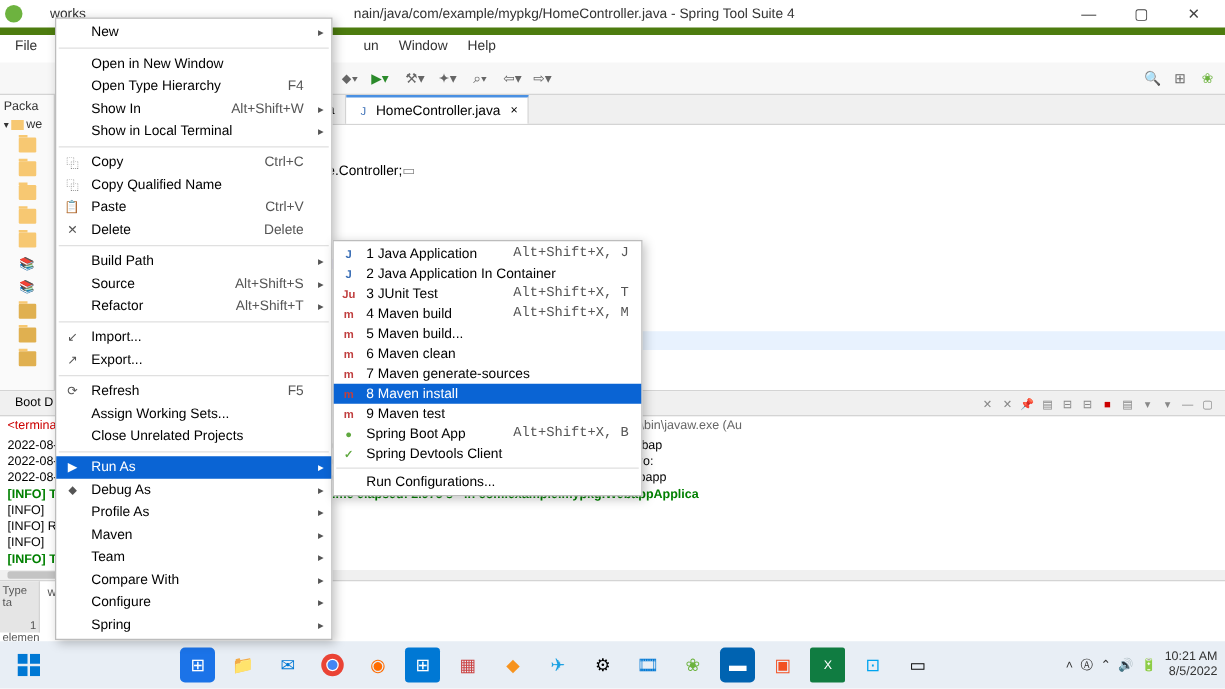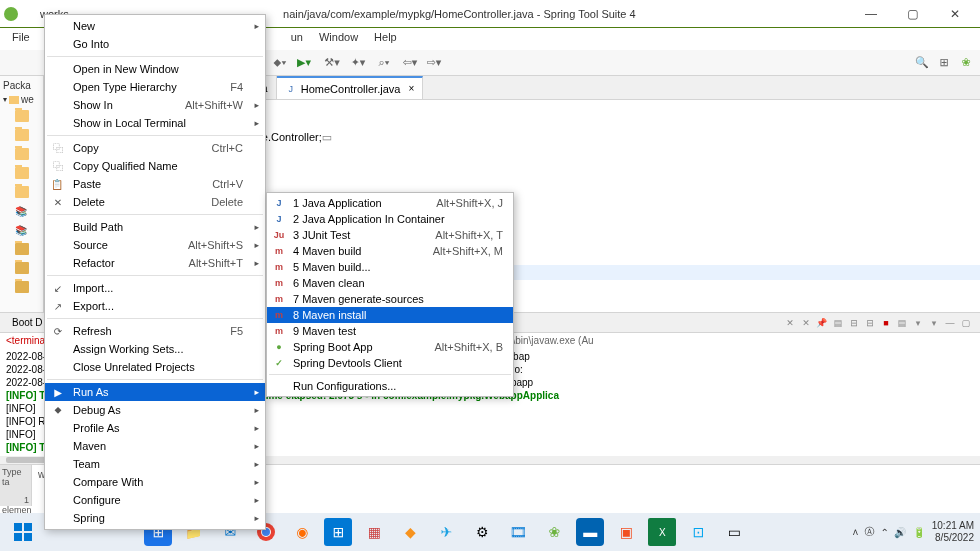--- a/index.html
+++ b/index.html
@@ -1,18 +1,18 @@
 <!DOCTYPE html>
 <html><head>
 <meta charset="utf-8">
 <style>
 * { margin: 0; padding: 0; box-sizing: border-box; font-family: "Segoe UI", Tahoma, sans-serif; }
 body { background: #fff; width: 980px; height: 551px; overflow: hidden; position: relative; font-size: 11px; color: #000; }
 
-.titlebar { height: 28px; background: #fff; display: flex; align-items: center; padding: 0 4px; border-bottom: 1px solid #4d7c0f; }
+.titlebar { height: 28px; background: #fff; display: flex; align-items: center; padding: 0 4px; border-bottom: 6px solid #4d7c0f; }
 .titlebar .ws { margin-left: 22px; color: #333; font-size: 11px; }
 .titlebar .path { flex: 1; text-align: center; color: #333; font-size: 11px; }
 .titlebar .winbtns { display: flex; gap: 0; }
 .titlebar .winbtn { width: 42px; height: 24px; display: flex; align-items: center; justify-content: center; color: #444; font-size: 12px; }
 
 .menubar { height: 22px; display: flex; align-items: stretch; padding-left: 4px; }
 .menubar .m { padding: 3px 8px; font-size: 11px; color: #333; }
 
 .toolbar { height: 26px; border-bottom: 1px solid #d4d4d4; display: flex; align-items: center; padding: 0 6px; gap: 6px; background: #f7f7f7; position: relative; }
 .toolbar .tbico { width: 16px; height: 16px; display:inline-flex; align-items:center; justify-content:center; color:#666; font-size:11px; }
@@ -66,21 +66,21 @@
 .ctx .row .accel { position: absolute; right: 22px; color: #555; font-size: 11px; }
 .ctx .row .arrow { position: absolute; right: 6px; font-size: 9px; color: #555; }
 .ctx .row.hi .arrow, .ctx .row:hover .arrow { color:#fff; }
 .ctx .sep { height: 1px; background: #e0e0e0; margin: 3px 2px; }
 .ctx .ico { position:absolute; left:6px; width:14px; height:14px; display:flex; align-items:center; justify-content:center; font-size:10px; color:#555;}
 .ctx .row.hi .ico, .ctx .row:hover .ico { color:#fff;}
 
 .submenu { position: absolute; background: #fff; border: 1px solid #bcbcbc; box-shadow: 2px 2px 8px rgba(0,0,0,.25); padding: 2px 0; z-index: 101; }
 .submenu .srow { display: flex; align-items: center; height: 16px; padding: 0 90px 0 26px; font-size: 11px; color: #000; position: relative; white-space: nowrap; }
 .submenu .srow.hi { background: #0a64d4; color: #fff; }
-.submenu .srow .saccel { position: absolute; right: 10px; color: #555; font-size: 11px; }
+.submenu .srow .saccel { position: absolute; right: 10px; color: #555; font-size: 11px; font-family: Liberation Mono, monospace; }
 .submenu .sico { position:absolute; left:5px; width:14px; height:14px; display:flex; align-items:center; justify-content:center; font-size:9px;}
 .submenu .sep { height: 1px; background: #e0e0e0; margin: 3px 2px; }
 
 
 .taskbar { position: absolute; bottom: 0; left: 0; right: 0; height: 38px; background: #e8eef5; display: flex; align-items: center; padding: 0 6px; }
 .taskbar .start { width: 34px; height: 28px; display:flex; align-items:center; justify-content:center; }
 .taskbar .tapps { flex: 1; display: flex; justify-content: center; gap: 8px; align-items: center; }
 .taskbar .tapp { width: 28px; height: 28px; border-radius: 4px; display: flex; align-items: center; justify-content: center; font-size: 14px; }
 .taskbar .tray { display:flex; align-items:center; gap:6px; font-size:10px; color:#333; }
 .taskbar .clock { text-align:right; line-height:12px; font-size:10px;}
@@ -237,23 +237,20 @@
     <div style="margin-top:8px;text-align:right;">1 elemen</div>
   </div>
   <div class="bc">webapp</div>
 </div>
 
 <div class="ctx" id="ctxmenu" style="left:44px; top:14px; width:222px;">
     <div class="row">
       <span>New</span>
       <span class="arrow">▸</span>
     </div>
-    <div class="row">
-      <span>Go Into</span>
-    </div>
     <div class="sep"></div>
     <div class="row">
       <span>Open in New Window</span>
     </div>
     <div class="row">
       <span>Open Type Hierarchy</span>
       <span class="accel">F4</span>
     </div>
     <div class="row">
       <span>Show In</span>

